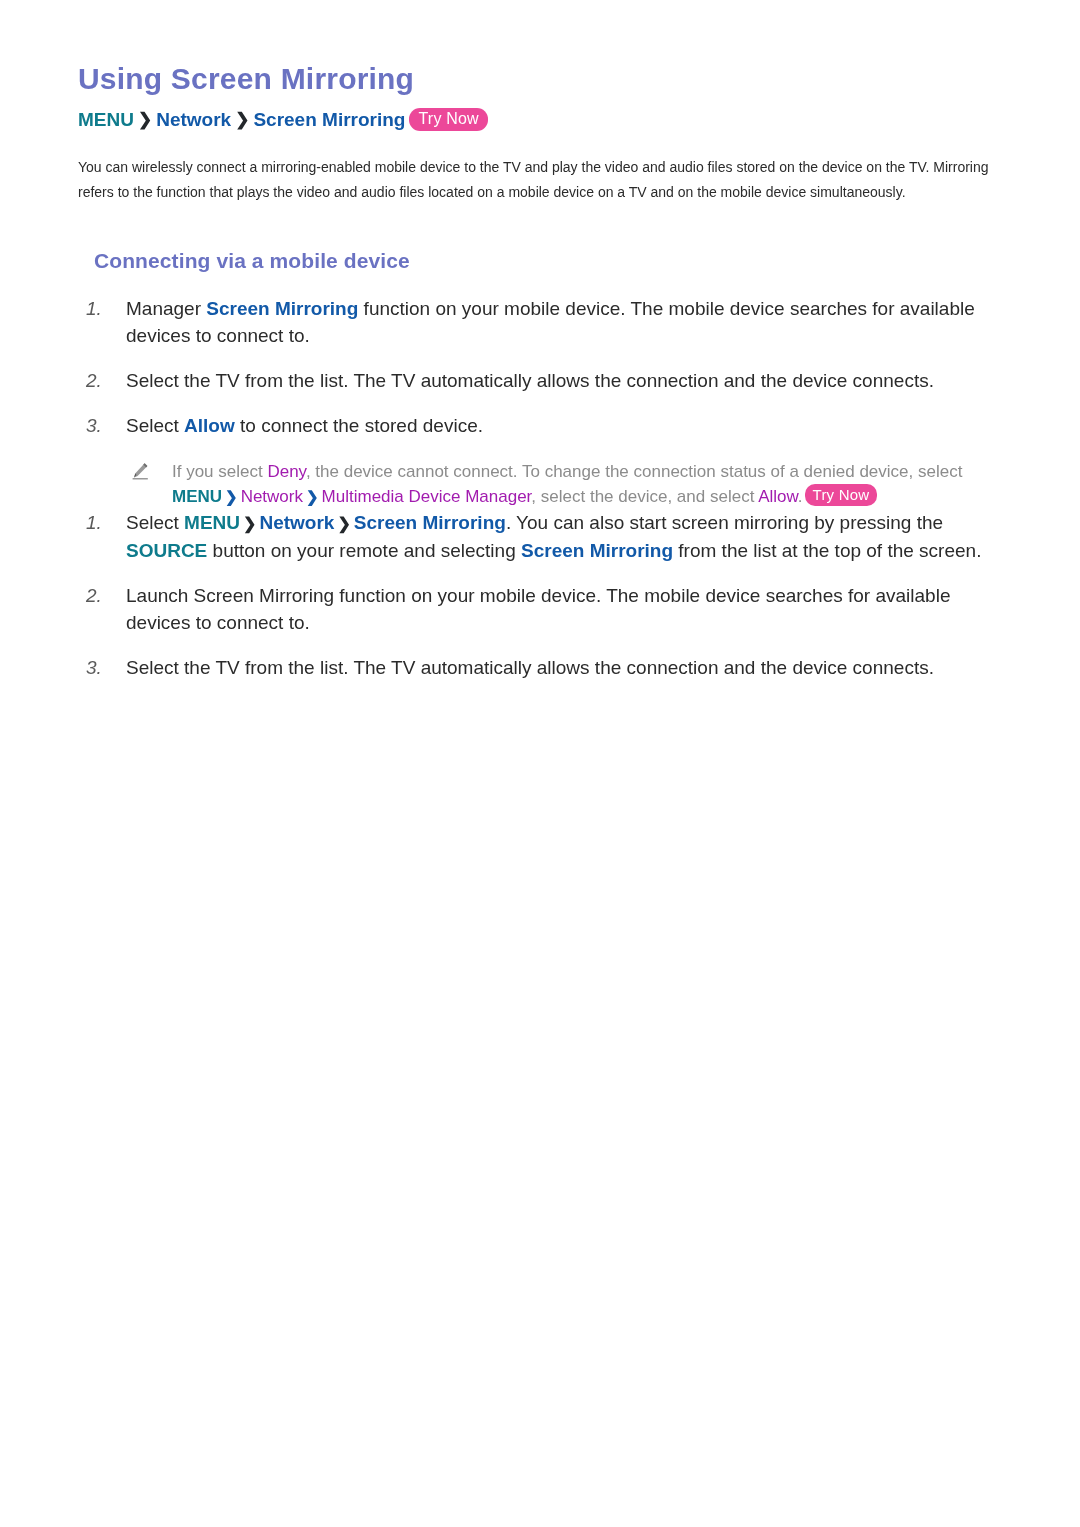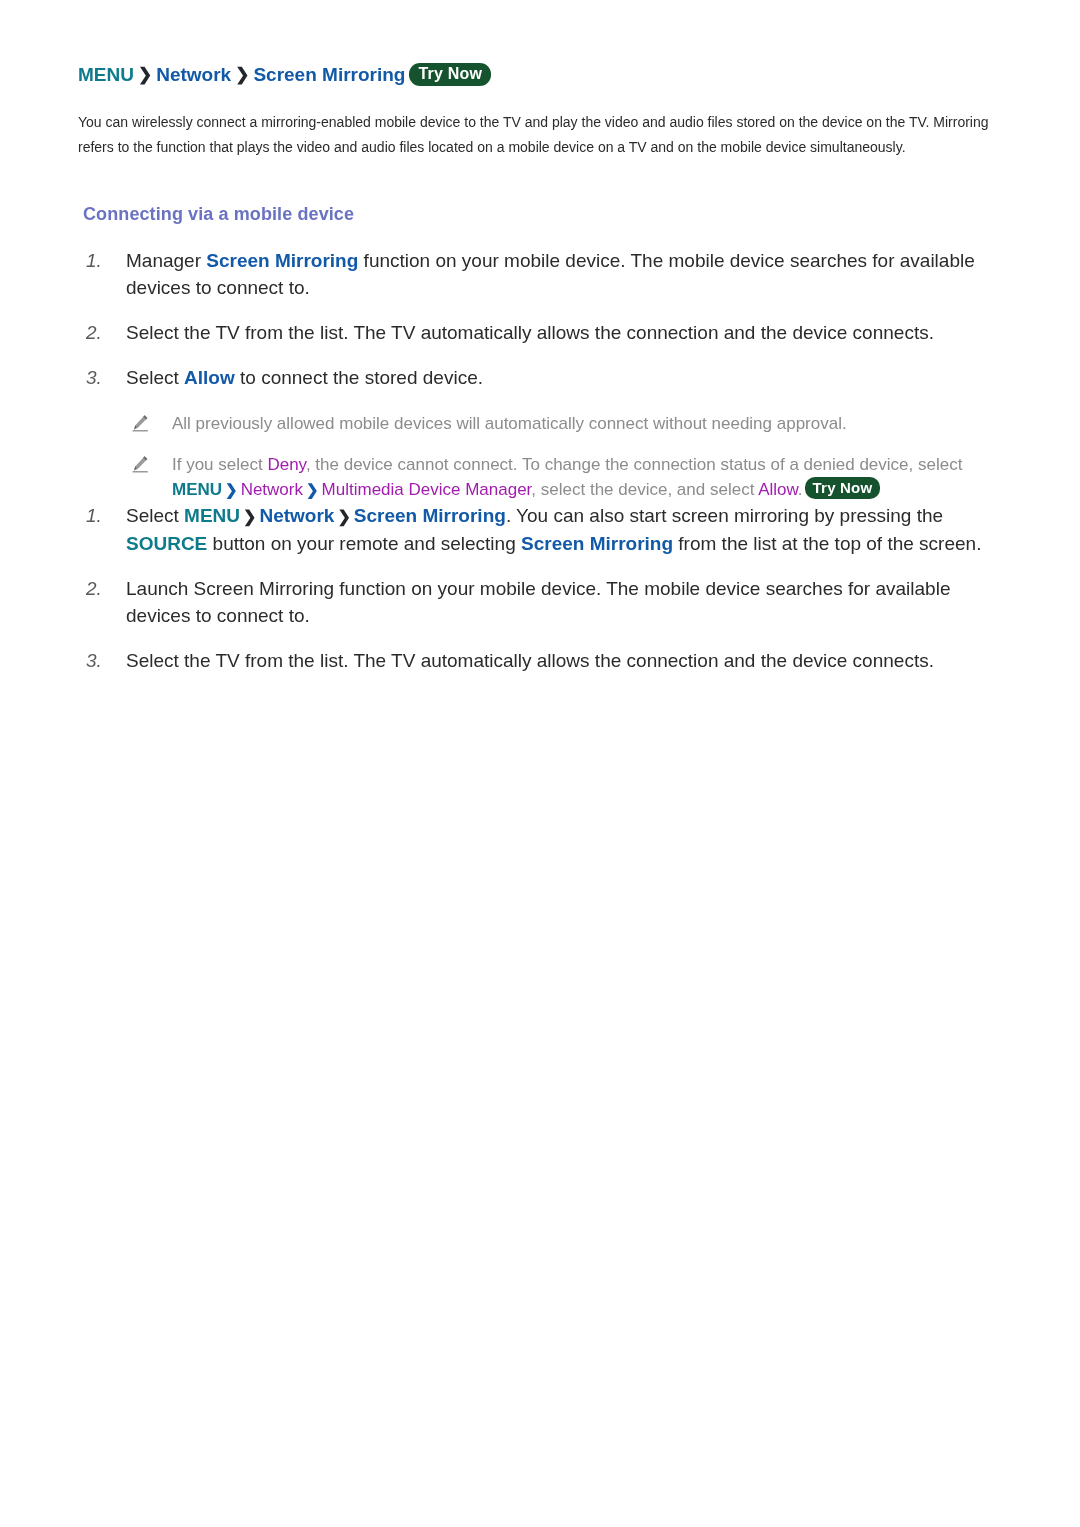--- a/index.html
+++ b/index.html
@@ -46,25 +46,25 @@
     color: #23272b;
     font-size: 17px;
     font-weight: bold;
     padding: 0 4px;
     position: relative;
     top: -1px;
   }
 
   .try-now {
     display: inline-block;
-    background: #14532d;
+    background: #ec4899;
     color: #ffffff;
     border-radius: 11px;
     font-size: 16px;
-    font-weight: bold;
+    font-weight: normal;
     line-height: 20px;
     padding: 1px 9px 2px 9px;
     margin-left: 4px;
     position: relative;
     top: -2px;
     letter-spacing: 0.2px;
   }
   .try-now.small {
     font-size: 15px;
     line-height: 19px;
@@ -77,24 +77,24 @@
   .intro {
     font-size: 14px;
     line-height: 25px;
     color: #2b2b2b;
     margin: 0 0 44px 0;
     max-width: 940px;
   }
 
   
   .section-heading {
-    font-size: 18px;
+    font-size: 21px;
     font-weight: bold;
     color: #6a72c2;
-    margin: 0 0 22px 5px;
+    margin: 0 0 22px 16px;
     letter-spacing: 0.1px;
   }
   .section-heading.second {
     margin-top: 50px;
   }
 
   
   .steps {
     margin: 0 0 0 0;
     padding: 0;
@@ -165,20 +165,21 @@
     font-weight: bold;
     padding: 0 3px;
     font-size: 15px;
   }
 </style>
 </head>
 <body>
 
 <div class="page">
 
+  <h1 class="doc-title">Using Screen Mirroring</h1>
 
   <div class="breadcrumb">
     <span class="crumb-menu">MENU</span><span class="crumb-sep">❯</span><span class="crumb-link">Network</span><span class="crumb-sep">❯</span><span class="crumb-link">Screen Mirroring</span><span class="try-now">Try Now</span>
   </div>
 
   <p class="intro">You can wirelessly connect a mirroring-enabled mobile device to the TV and play the video and audio files stored on the device on the TV. Mirroring refers to the function that plays the video and audio files located on a mobile device on a TV and on the mobile device simultaneously.</p>
 
   <h2 class="section-heading">Connecting via a mobile device</h2>
 
   <ol class="steps">
@@ -195,31 +196,20 @@
 
   <ul class="notes indent">
     <li class="note">
       <span class="pencil-icon">
         <svg width="20" height="20" viewBox="0 0 20 20" xmlns="http://www.w3.org/2000/svg">
           <path d="M14.6 2.3 L17.4 5.1 L7.6 14.9 L4.1 16.4 L5.2 12.6 Z" fill="#9a9a9a"></path>
           <path d="M14.6 2.3 L17.4 5.1 L16.1 6.4 L13.3 3.6 Z" fill="#6e6e6e"></path>
           <path d="M4.1 16.4 L5.2 12.6 L6.6 14.0 Z" fill="#5a5a5a"></path>
           <rect x="2.6" y="17.0" width="15.2" height="1.5" fill="#9a9a9a"></rect>
         </svg>
-      </span>
-      <span>All previously allowed mobile devices will automatically connect without needing approval.</span>
-    </li>
-    <li class="note">
-      <span class="pencil-icon">
-        <svg width="20" height="20" viewBox="0 0 20 20" xmlns="http://www.w3.org/2000/svg">
-          <path d="M14.6 2.3 L17.4 5.1 L7.6 14.9 L4.1 16.4 L5.2 12.6 Z" fill="#9a9a9a"></path>
-          <path d="M14.6 2.3 L17.4 5.1 L16.1 6.4 L13.3 3.6 Z" fill="#6e6e6e"></path>
-          <path d="M4.1 16.4 L5.2 12.6 L6.6 14.0 Z" fill="#5a5a5a"></path>
-          <rect x="2.6" y="17.0" width="15.2" height="1.5" fill="#9a9a9a"></rect>
-        </svg>
       </span><span>If you select </span><span class="t-blue-note">Deny</span><span>, the device cannot connect. To change the connection status of a denied device, select </span><span class="t-teal">MENU</span><span class="sep-note">❯</span><span class="t-blue-note">Network</span><span class="sep-note">❯</span><span class="t-blue-note">Multimedia Device Manager</span><span>, select the device, and select </span><span class="t-blue-note">Allow</span><span>.</span><span class="try-now small">Try Now</span>
     </li>
   </ul>
 
 
   <ol class="steps">
     <li class="step">
       <span class="step-num">1.</span><span>Select </span><span class="t-teal">MENU</span><span class="sep-dark">❯</span><span class="t-blue">Network</span><span class="sep-dark">❯</span><span class="t-blue">Screen Mirroring</span><span>. You can also start screen mirroring by pressing the </span><span class="t-teal">SOURCE</span><span> button on your remote and selecting </span><span class="t-blue">Screen Mirroring</span><span> from the list at the top of the screen.</span>
     </li>
     <li class="step">

